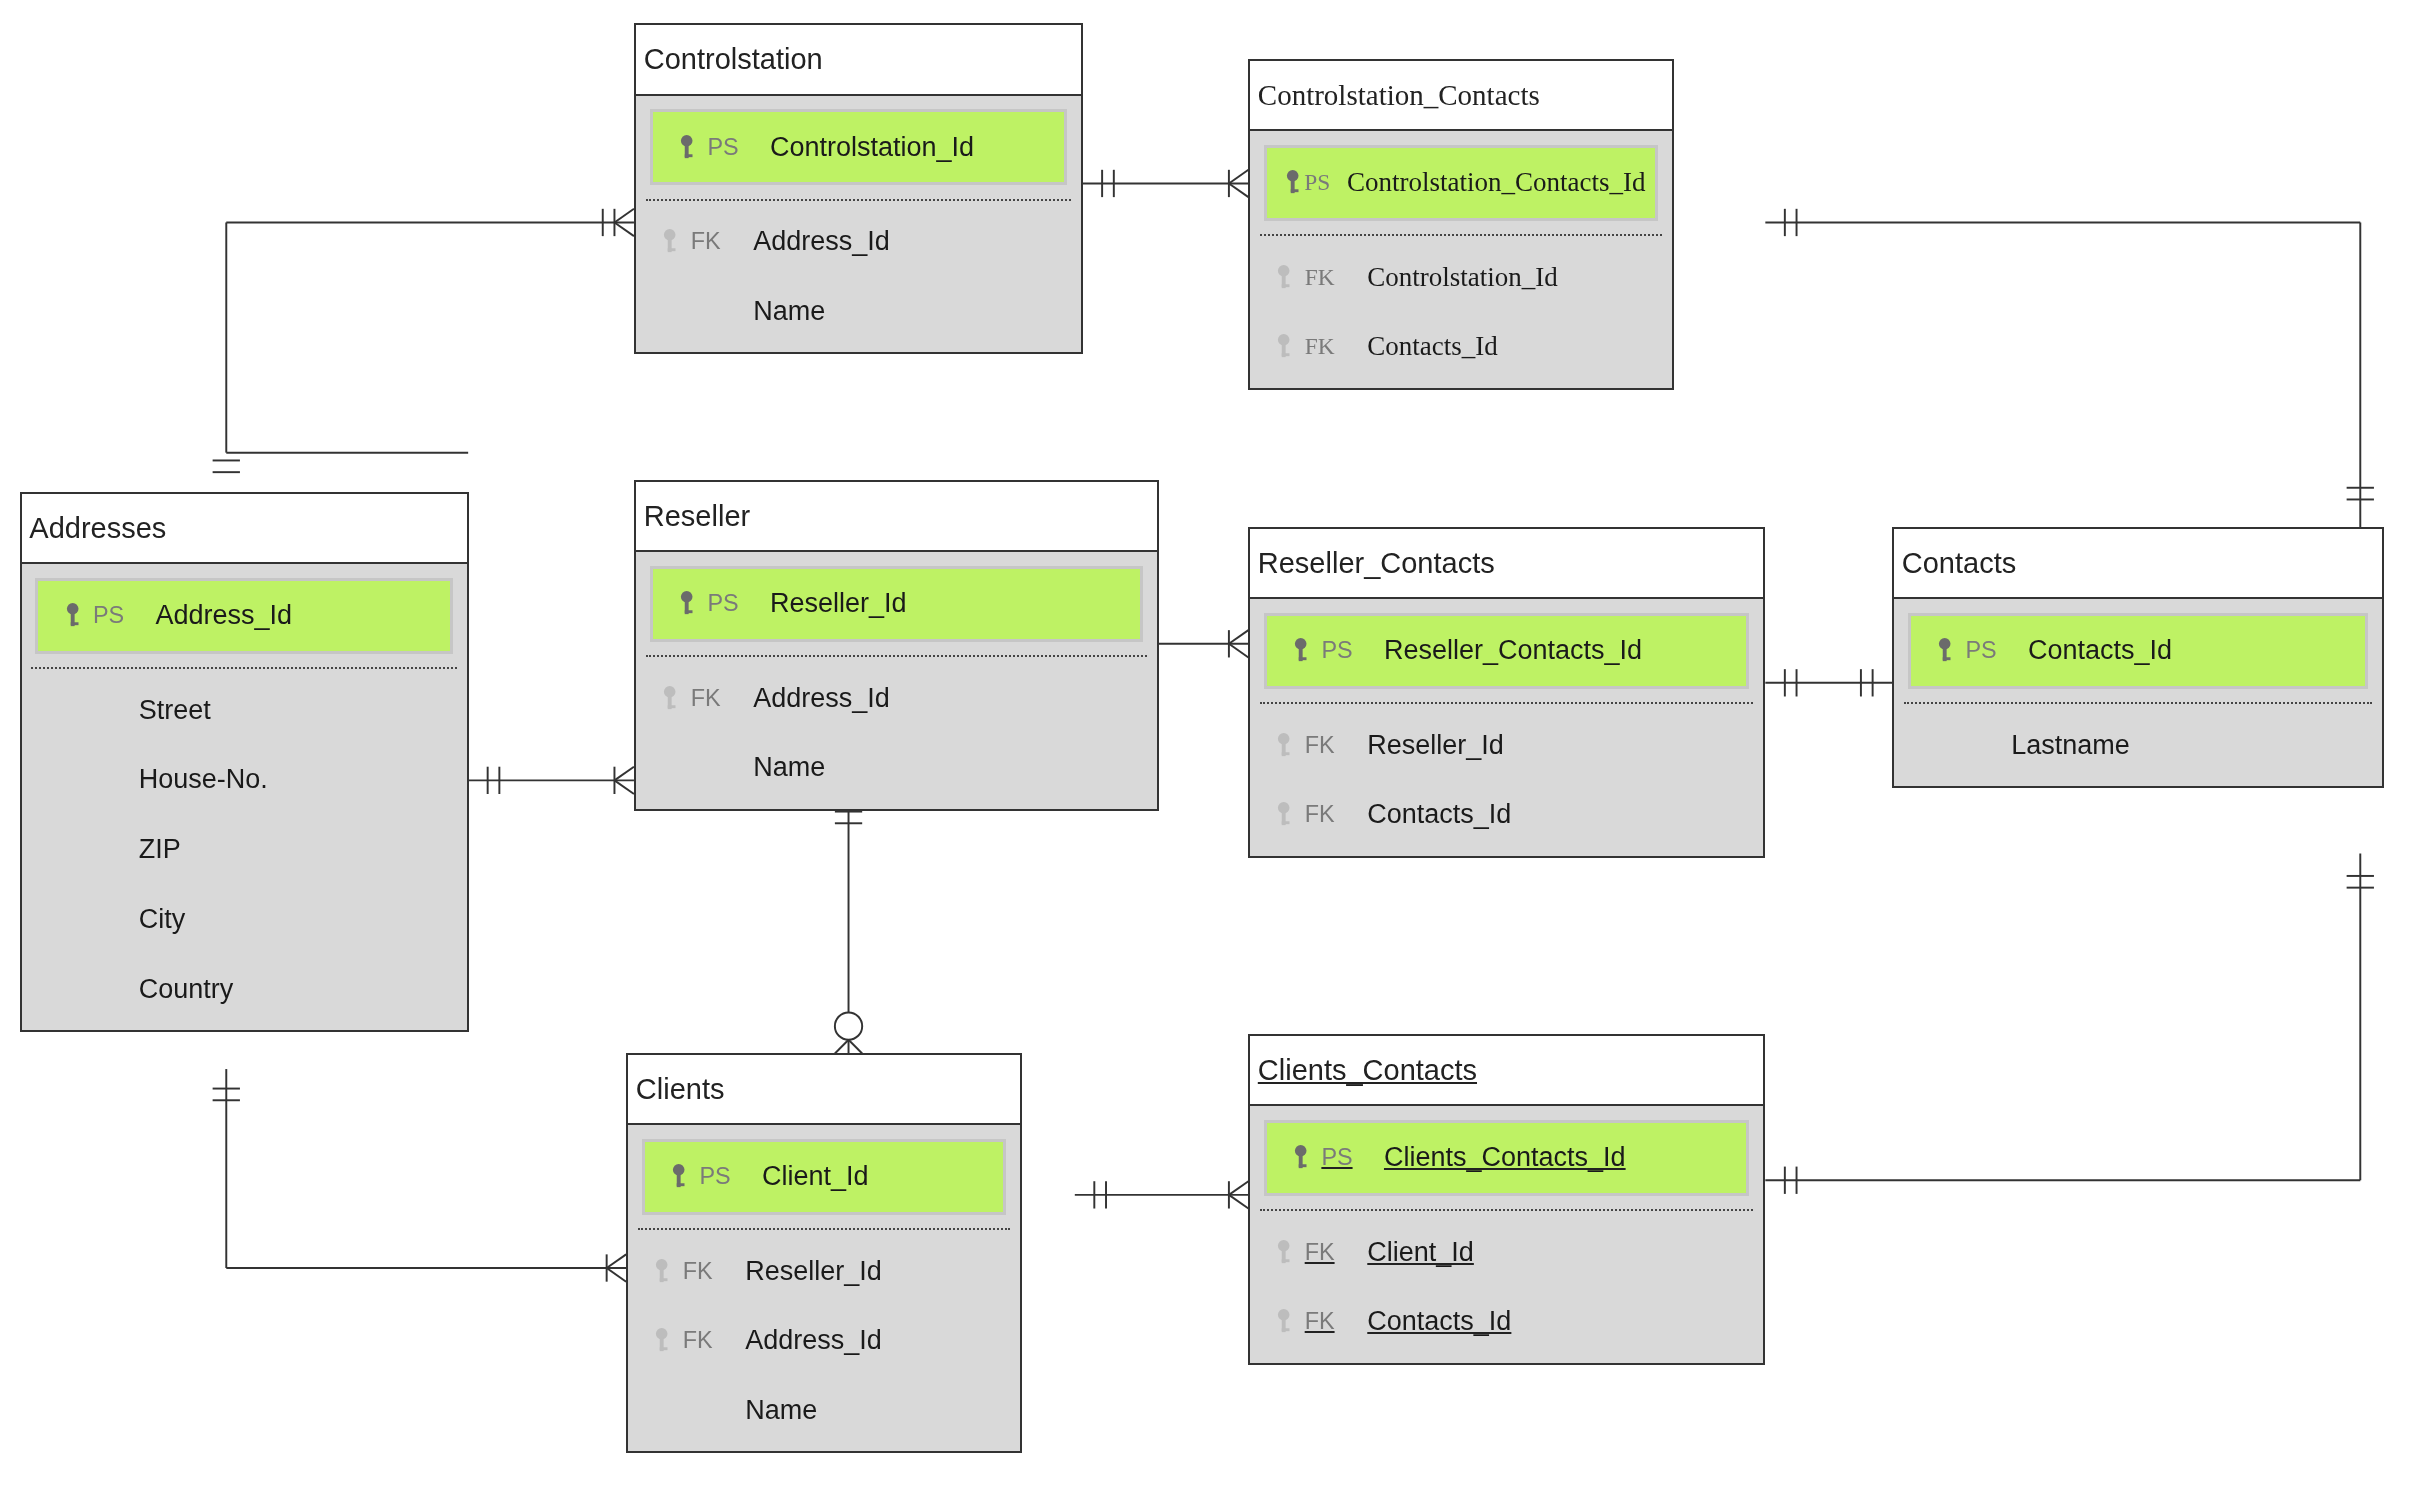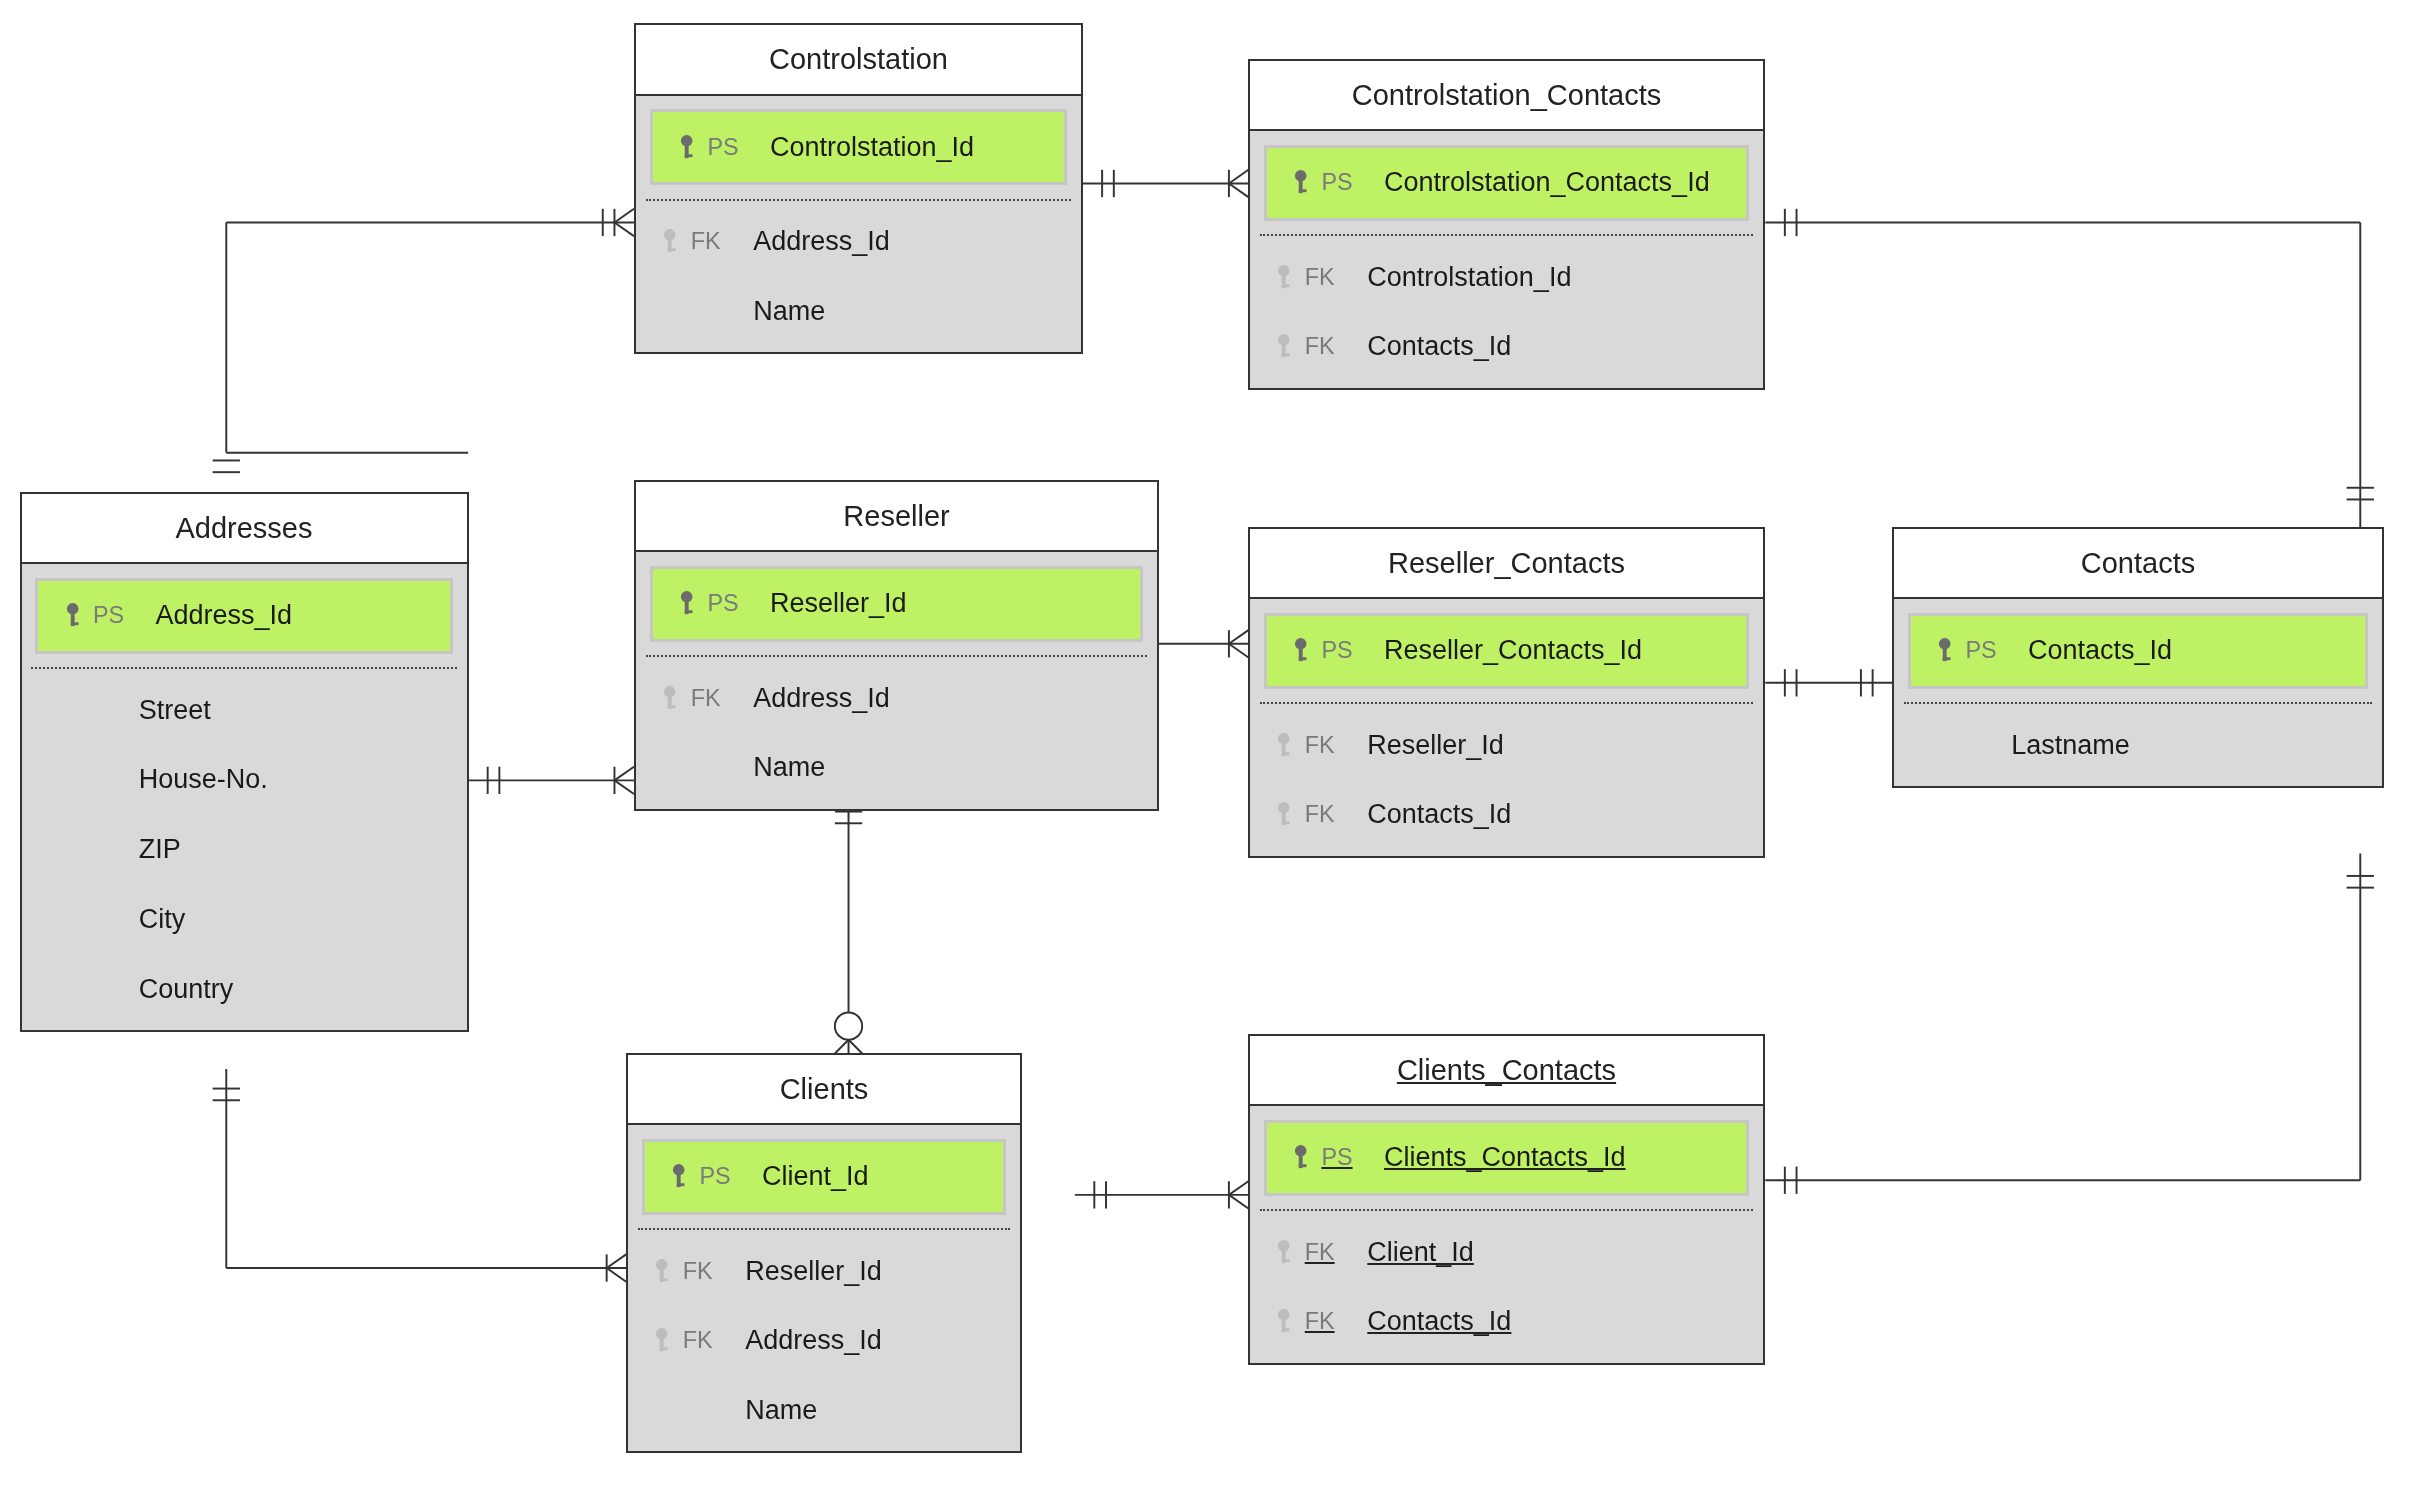--- a/index.html
+++ b/index.html
@@ -34,21 +34,20 @@
 
   .entity {
     position: absolute;
     border: 2px solid #333;
     background: #d9d9d9;
     box-sizing: border-box;
   }
   .entity-title {
     background: #ffffff;
     border-bottom: 2px solid #333;
-    text-align: center;
     font-size: 29px;
     padding: 17.6px 7.8px;
     font-weight: 400;
   }
   .pk-block {
     margin: 13.7px;
     border: 3.9px solid #c6c6c6;
     background: #bef264;
   }
   .sep {
@@ -253,21 +252,21 @@
         <span class="field">Address_Id</span>
       </div>
       <div class="row">
           <span class="iconcell"></span>
           <span class="keytype"></span>
           <span class="field">Name</span>
         </div>
     </div>
   </div>
 
-  <div class="entity" style="left:1248px; top:59px; width:517px;">
+  <div class="entity" style="left:1248px; top:59px; width:426px;font-family:Liberation Serif, serif;">
     <div class="entity-title">Controlstation_Contacts</div>
     <div class="pk-block">
       <div class="row">
         <span class="iconcell key-icon">
           <svg width="23.4" height="29" viewBox="0 0 24 30">
               <circle cx="12" cy="8" r="6" fill="#6b6b6b"></circle>
               <rect x="10" y="12" width="4" height="14" fill="#6b6b6b"></rect>
               <rect x="10" y="22" width="8" height="3" fill="#6b6b6b"></rect>
             </svg>
         </span>

